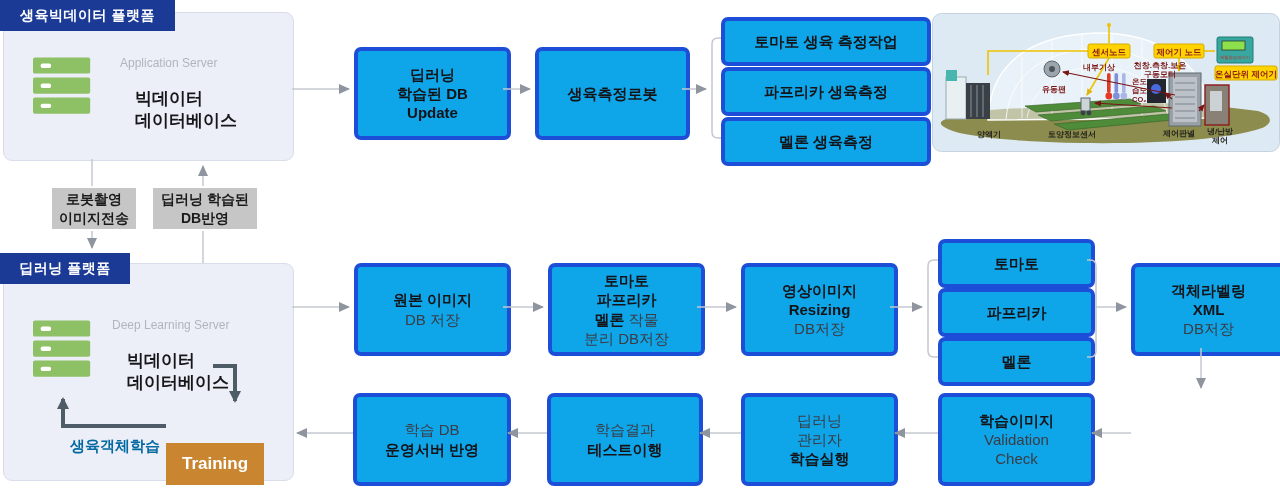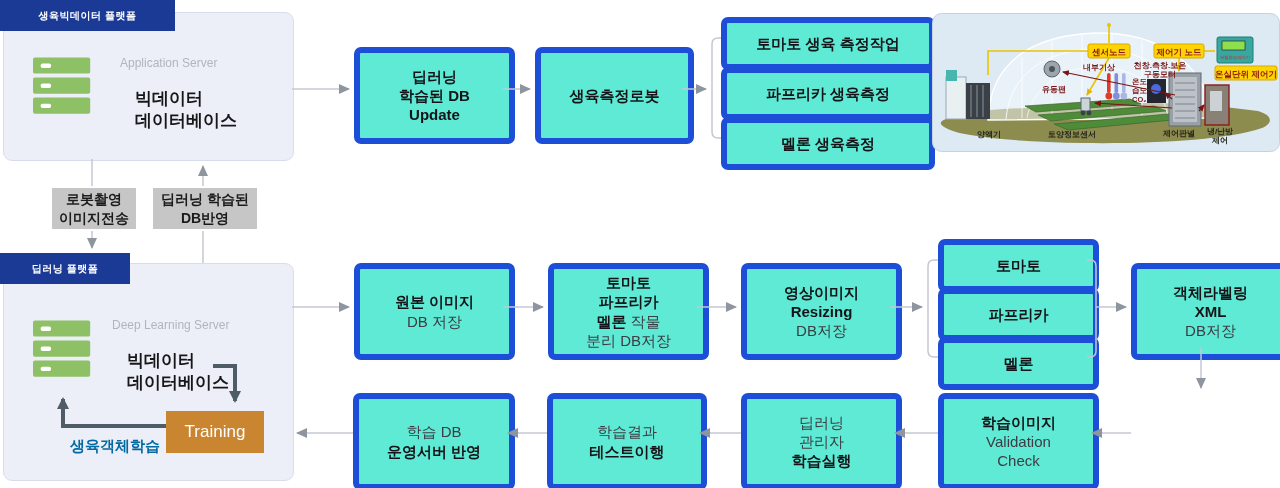--- a/index.html
+++ b/index.html
@@ -1,31 +1,31 @@
 <!DOCTYPE html>
 <html><head>
 <meta charset="utf-8">
 <style>
   html,body{margin:0;padding:0;background:#ffffff;}
   .stage{position:relative;width:1280px;height:488px;background:#fff;overflow:hidden;
          font-family:"Liberation Sans","DejaVu Sans",sans-serif;}
   .abs{position:absolute;}
   .platform{position:absolute;background:#edeff8;border:1px solid #d9ddeb;border-radius:9px;}
-  .phdr{position:absolute;background:#1a3a96;color:#fff;font-weight:700;font-size:10px;
+  .phdr{position:absolute;background:#1a3a96;color:#fff;font-weight:700;font-size:14px;
         display:flex;align-items:center;justify-content:center;letter-spacing:0.5px;}
-  .box{position:absolute;background:#5eead4;border:6px solid #1d4ed8;border-radius:7px;
+  .box{position:absolute;background:#0ea5e9;border:4px solid #1d4ed8;border-radius:7px;
        display:flex;flex-direction:column;justify-content:center;align-items:center;
        text-align:center;font-size:15px;line-height:1.28;color:#3c3c44;}
   .ln{display:block;}
   .b{font-weight:700;color:#141418;}
   .gray{position:absolute;background:#c6c6c6;color:#1b1b1b;font-weight:700;font-size:14px;
         display:flex;align-items:center;justify-content:center;text-align:center;
         white-space:pre-line;line-height:1.35;}
-  .training{position:absolute;background:#c9852f;color:#fff;font-weight:400;font-size:17px;
-            display:flex;align-items:center;justify-content:center;}
+  .training{position:absolute;background:#c9852f;color:#fff;font-weight:700;font-size:17px;
+            display:flex;align-items:center;justify-content:center;margin-top:32px;}
   .note{position:absolute;color:#0369a1;font-weight:700;font-size:15px;}
   .stype{position:absolute;color:#b0b5bd;font-size:12px;line-height:1.25;}
   .sname{position:absolute;color:#17171a;font-weight:700;font-size:17px;line-height:1.3;white-space:pre-line;margin-left:15px;}
   .conn-layer{position:absolute;left:0;top:0;width:1280px;height:488px;pointer-events:none;}
   .gh-svg{position:absolute;}
   .gh-yl{font:700 8.5px "Liberation Sans","DejaVu Sans",sans-serif;fill:#8b1616;}
   .gh-red{font:700 8px "Liberation Sans","DejaVu Sans",sans-serif;fill:#7a1515;}
   .gh-env{font:700 7.5px "Liberation Sans","DejaVu Sans",sans-serif;fill:#7a1515;}
   .gh-gl{font:700 8px "Liberation Sans","DejaVu Sans",sans-serif;fill:#23231c;}
   .gh-dev{font:400 4.3px "Liberation Sans","DejaVu Sans",sans-serif;fill:#c03030;}

